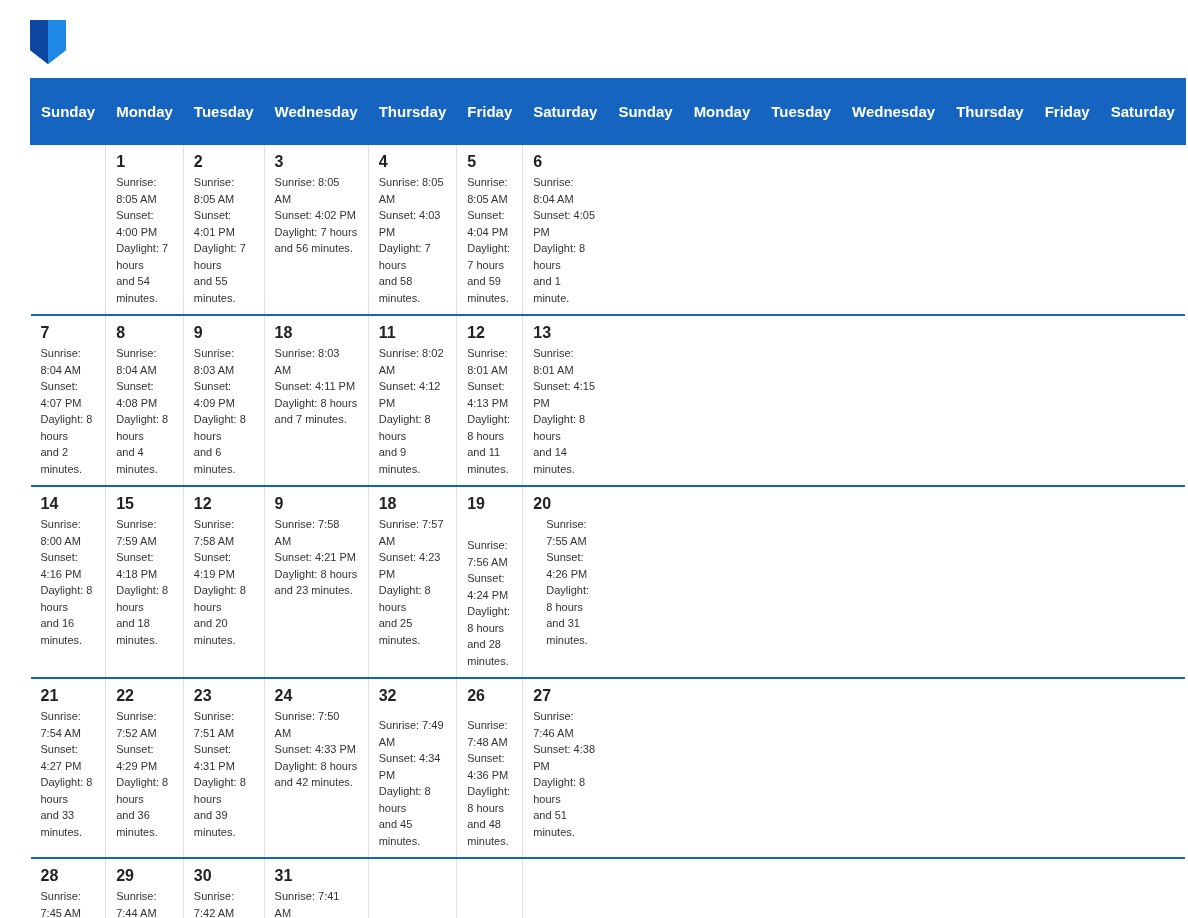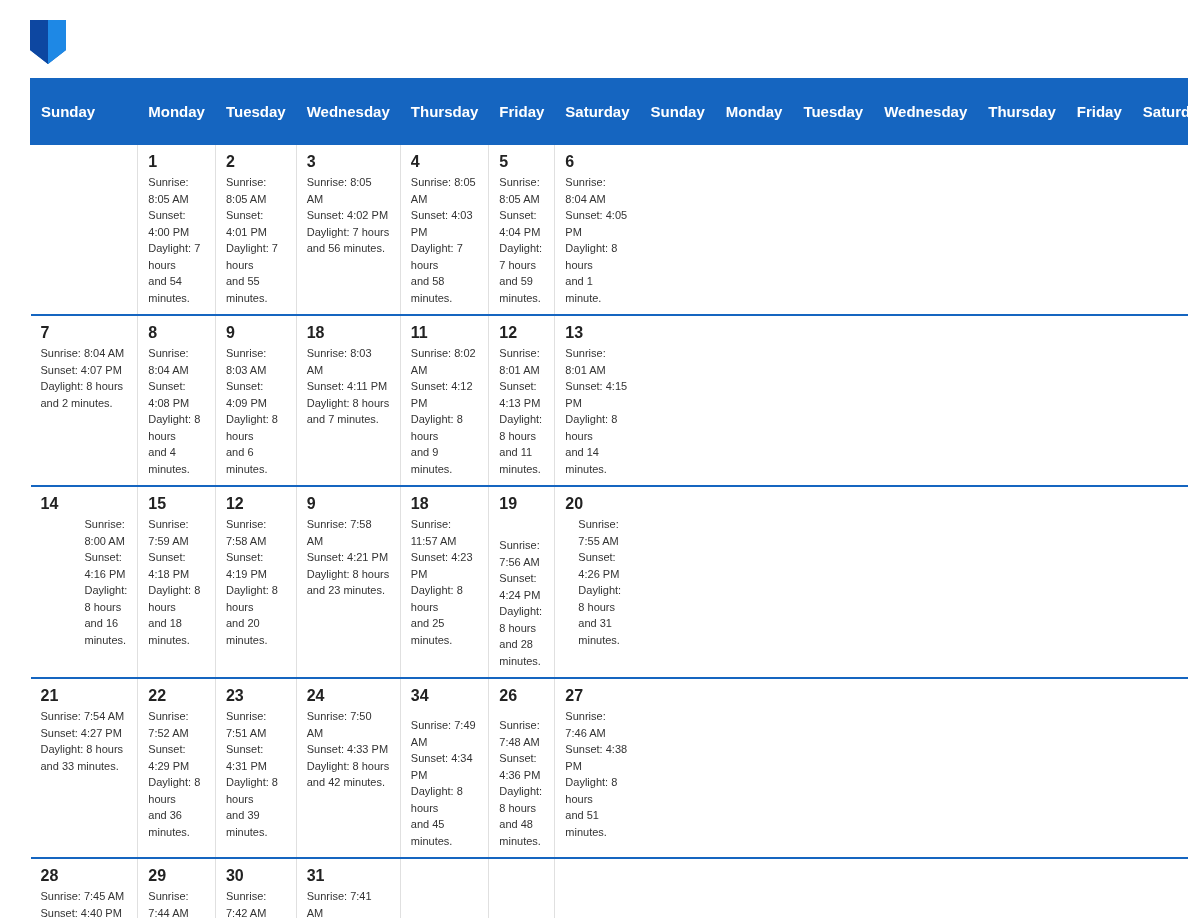--- a/index.html
+++ b/index.html
@@ -216,21 +216,21 @@
           <span class="day-number">13</span>
           <div class="day-info" style="white-space: pre-line;">Sunrise: 8:01 AM
 Sunset: 4:15 PM
 Daylight: 8 hours
 and 14 minutes.</div>
         </td>
       </tr>
       <tr>
         <td>
           <span class="day-number">14</span>
-          <div class="day-info" style="white-space: pre-line; margin-left: 44px;">Sunrise: 8:00 AM
+          <div class="day-info" style="white-space: pre-line;">Sunrise: 8:00 AM
 Sunset: 4:16 PM
 Daylight: 8 hours
 and 16 minutes.</div>
         </td>
         <td>
           <span class="day-number">15</span>
           <div class="day-info" style="white-space: pre-line;">Sunrise: 7:59 AM
 Sunset: 4:18 PM
 Daylight: 8 hours
 and 18 minutes.</div>
@@ -244,21 +244,21 @@
         </td>
         <td>
           <span class="day-number">9</span>
           <div class="day-info" style="white-space: pre-line;">Sunrise: 7:58 AM
 Sunset: 4:21 PM
 Daylight: 8 hours
 and 23 minutes.</div>
         </td>
         <td>
           <span class="day-number">18</span>
-          <div class="day-info" style="white-space: pre-line;">Sunrise: 11:57 AM
+          <div class="day-info" style="white-space: pre-line;">Sunrise: 7:57 AM
 Sunset: 4:23 PM
 Daylight: 8 hours
 and 25 minutes.</div>
         </td>
         <td>
           <span class="day-number">19</span>
           <div class="day-info" style="white-space: pre-line; margin-top: 24px;">Sunrise: 7:56 AM
 Sunset: 4:24 PM
 Daylight: 8 hours
 and 28 minutes.</div>
@@ -294,21 +294,21 @@
 and 39 minutes.</div>
         </td>
         <td>
           <span class="day-number">24</span>
           <div class="day-info" style="white-space: pre-line;">Sunrise: 7:50 AM
 Sunset: 4:33 PM
 Daylight: 8 hours
 and 42 minutes.</div>
         </td>
         <td>
-          <span class="day-number">34</span>
+          <span class="day-number">32</span>
           <div class="day-info" style="white-space: pre-line; margin-top: 12px;">Sunrise: 7:49 AM
 Sunset: 4:34 PM
 Daylight: 8 hours
 and 45 minutes.</div>
         </td>
         <td>
           <span class="day-number">26</span>
           <div class="day-info" style="white-space: pre-line; margin-top: 12px;">Sunrise: 7:48 AM
 Sunset: 4:36 PM
 Daylight: 8 hours

